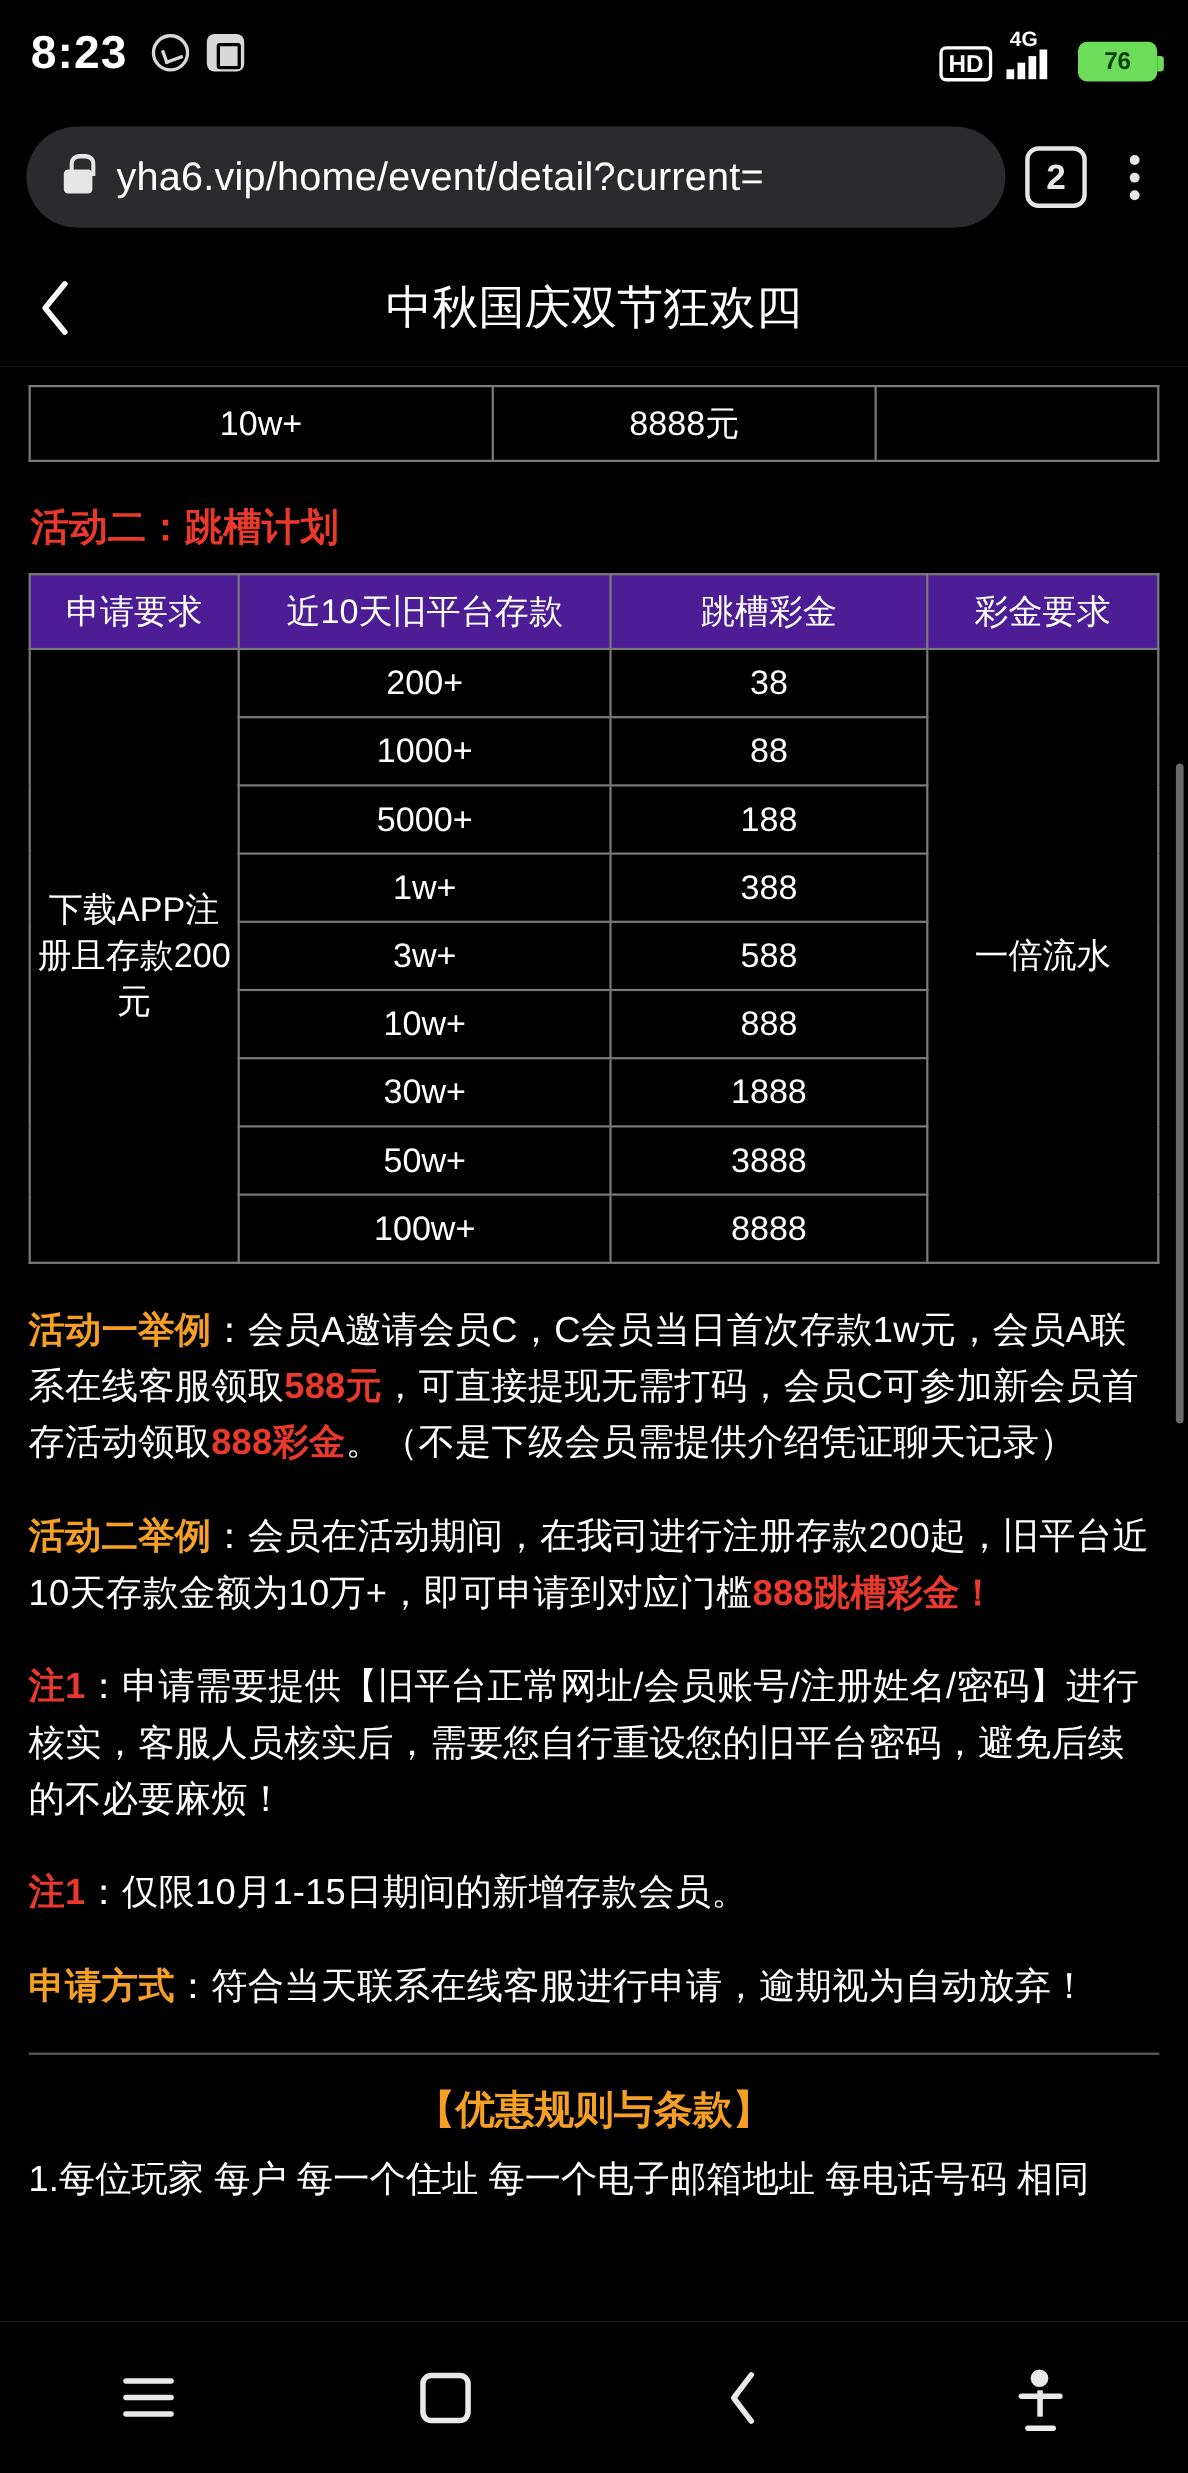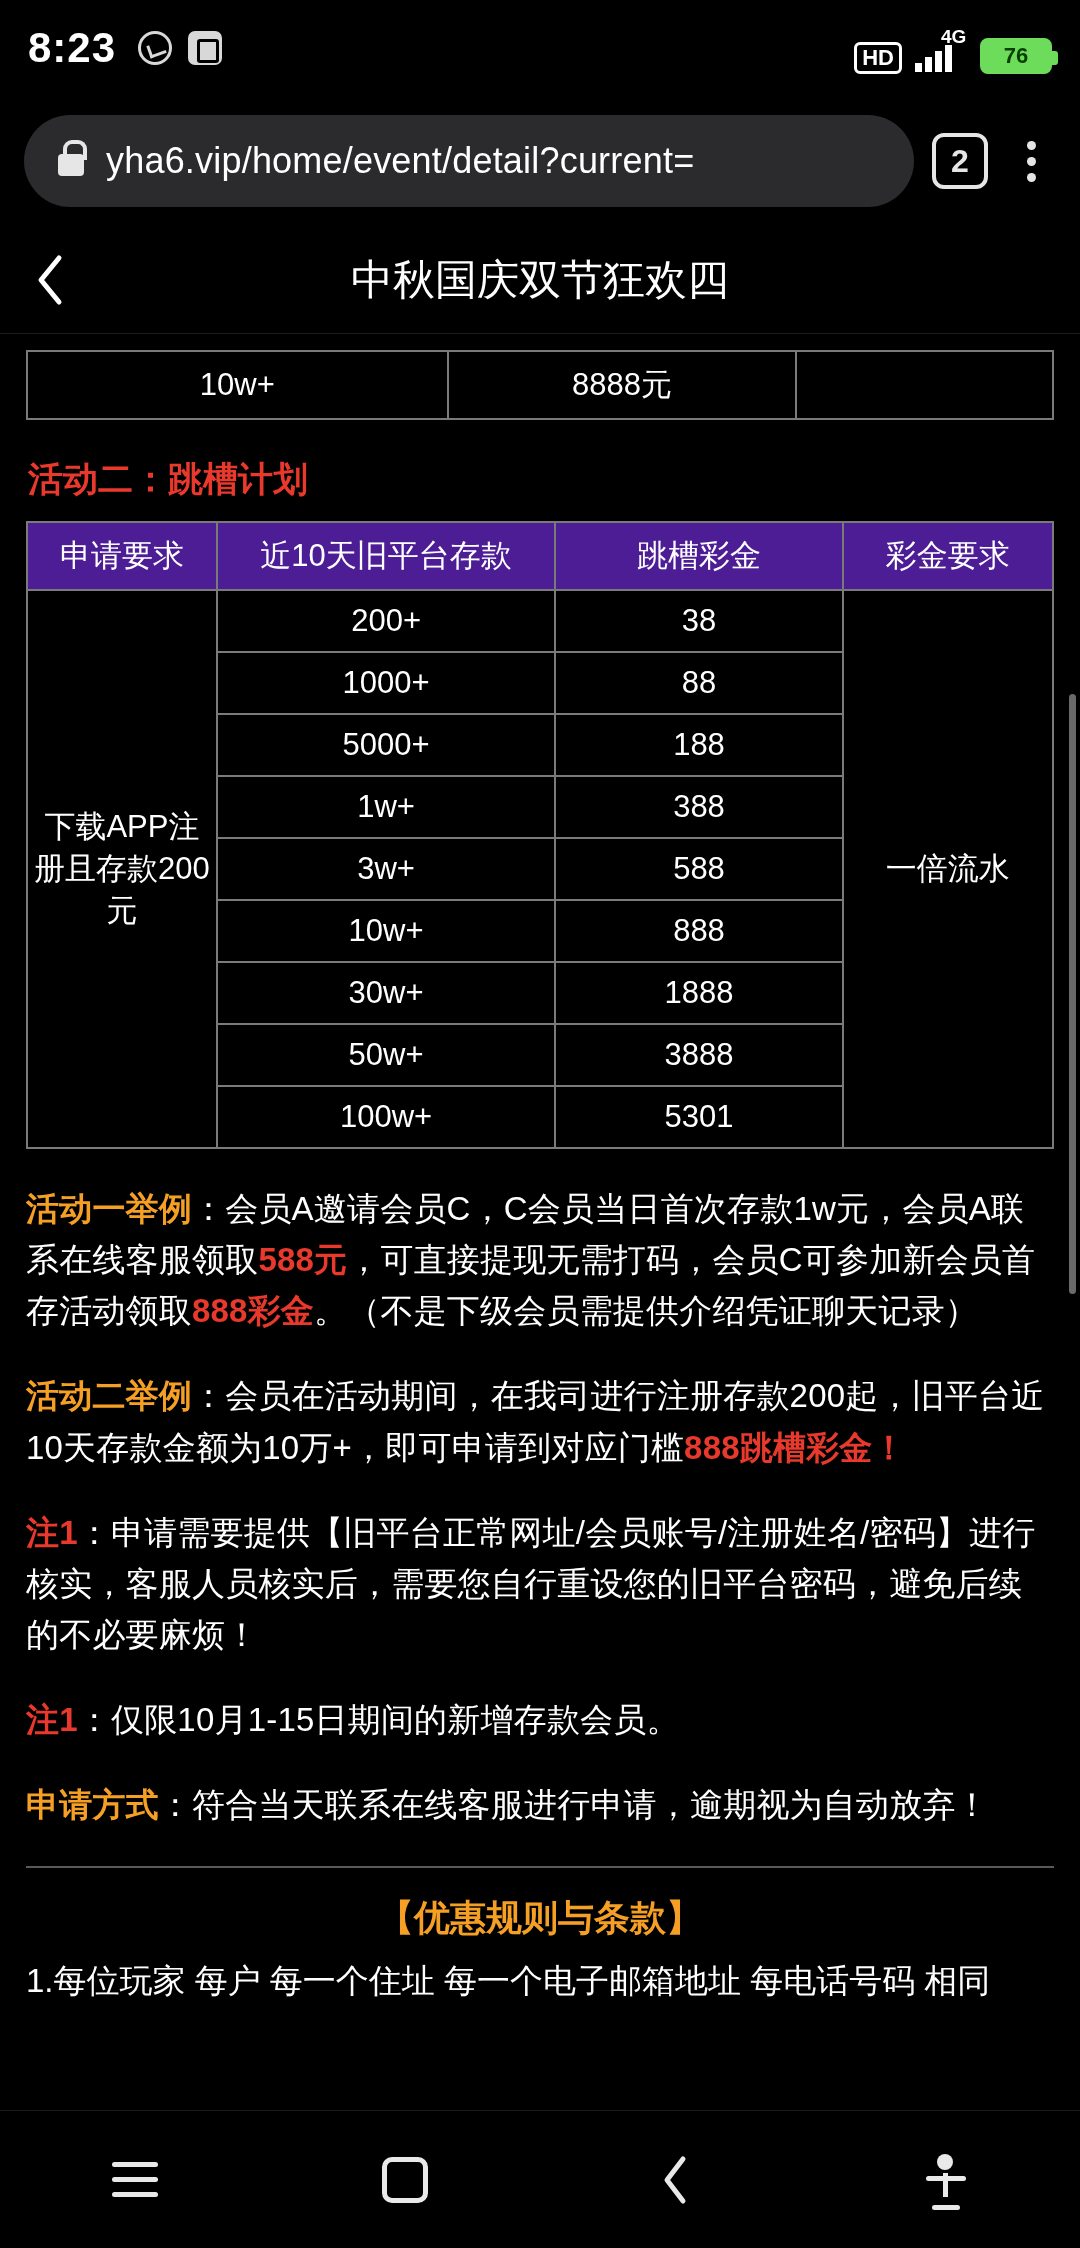--- a/index.html
+++ b/index.html
@@ -51,21 +51,20 @@
   }
   .hd-badge {
     font-size: 22px; font-weight: bold; color: #fff;
     border: 3px solid #fff; border-radius: 6px; padding: 0px 5px;
     line-height: 26px;
   }
   .net-group { position: relative; width: 52px; height: 46px; }
   .net-label {
     position: absolute; top: -2px; left: 3px; font-size: 19px; color: #fff;
     font-weight: bold;
-    margin-left: 23px;
   }
   .bars { position: absolute; bottom: 2px; left: 0; display: flex; align-items: flex-end; gap: 3px; }
   .bars i { display: block; width: 7px; background: #fff; }
   .bars i:nth-child(1) { height: 9px; }
   .bars i:nth-child(2) { height: 15px; }
   .bars i:nth-child(3) { height: 21px; }
   .bars i:nth-child(4) { height: 27px; }
   .battery {
     width: 72px; height: 36px; border: 3px solid #6ddc5a; border-radius: 8px;
     position: relative; display: flex; align-items: center; justify-content: center;
@@ -291,21 +290,21 @@
     <tr>
       <td>30w+</td>
       <td>1888</td>
     </tr>
     <tr>
       <td>50w+</td>
       <td>3888</td>
     </tr>
     <tr>
       <td>100w+</td>
-      <td>5301</td>
+      <td>8888</td>
     </tr>
   </tbody>
     </table>
 
   <div class="para">
     <span class="lbl-orange">活动一举例</span><span>：会员A邀请会员C，C会员当日首次存款1w元，会员A联系在线客服领取</span><span class="hot">588元</span><span>，可直接提现无需打码，会员C可参加新会员首存活动领取</span><span class="hot">888彩金</span><span>。（不是下级会员需提供介绍凭证聊天记录）</span>
   </div>
 
   <div class="para">
     <span class="lbl-orange">活动二举例</span><span>：会员在活动期间，在我司进行注册存款200起，旧平台近10天存款金额为10万+，即可申请到对应门槛</span><span class="hot">888跳槽彩金！</span>

